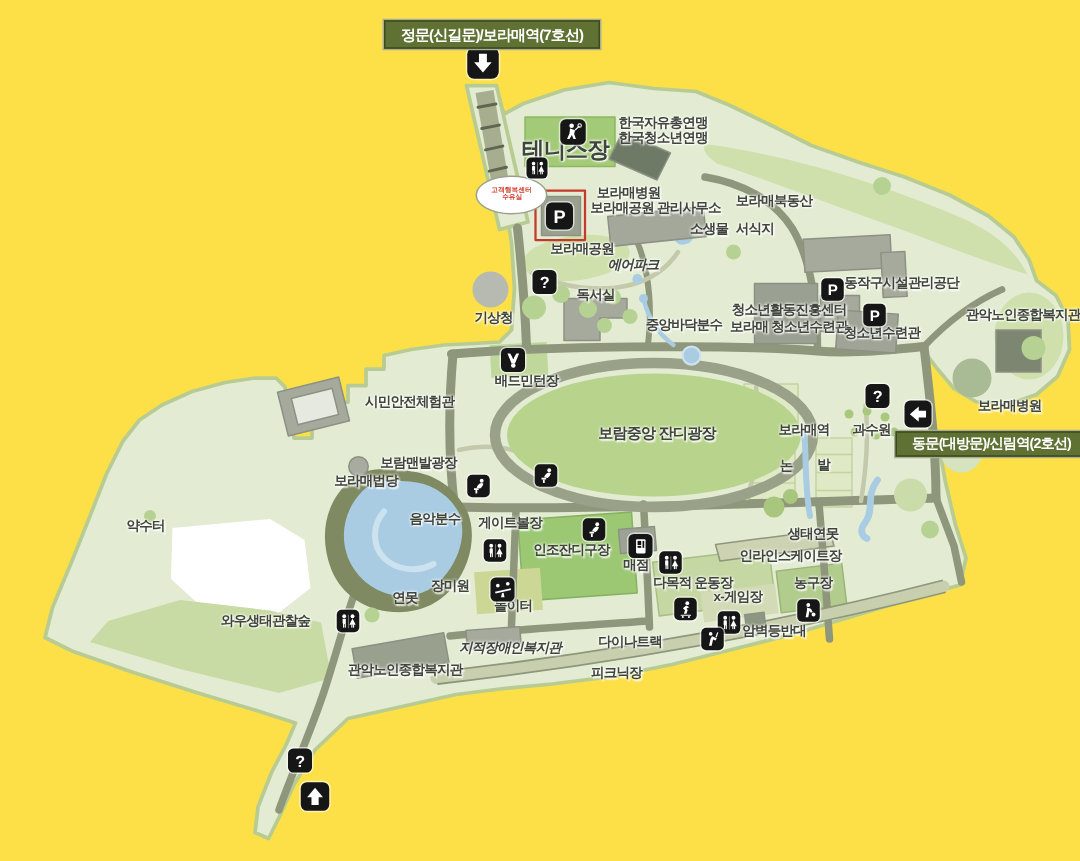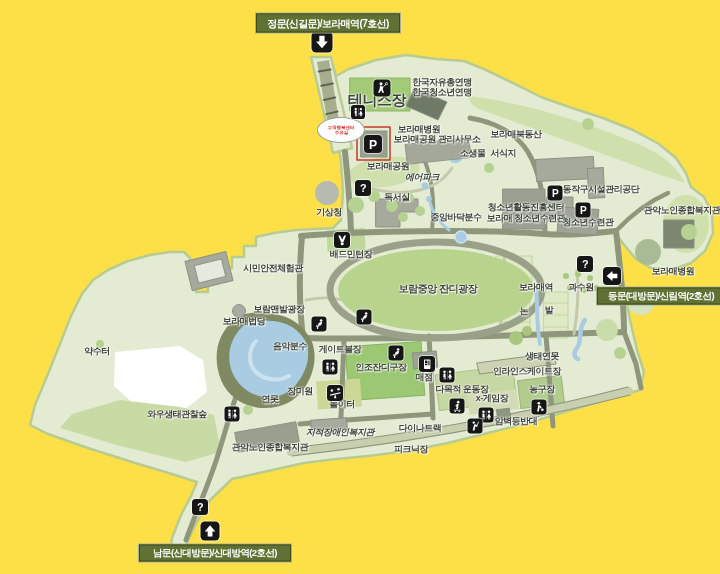--- a/index.html
+++ b/index.html
@@ -165,21 +165,20 @@
         <line x1="321.2" y1="85.7" x2="332.9" y2="83.4"></line>
         <line x1="323.7" y1="99.9" x2="335.2" y2="97.4"></line>
         <line x1="326.2" y1="114.1" x2="337.6" y2="111.5"></line>
         <line x1="328.8" y1="128.4" x2="339.9" y2="125.5"></line>
       </g>
     </g>
   </svg>
 
   <div class="gate-badge" style="left:328px;top:23px;width:136px;height:17px;">정문(신길문)/보라매역(7호선)</div>
   <div class="gate-badge" style="left:661px;top:296px;width:120px;height:15px;font-size:9.5px;">동문(대방문)/신림역(2호선)</div>
-  <div class="gate-badge" style="left:215px;top:553px;width:144px;height:15px;font-size:9.5px;">남문(신대방문)/신대방역(2호선)</div>
 
   <div class="bubble" style="left:341px;top:130px;">
     <span>고객행복센터</span>
     <span>수유실</span>
   </div>
 
   <div id="overlay">
       <span class="map-label" style="left: 442px; top: 82px; font-size: 9px;">한국자유총연맹</span>
       <span class="map-label" style="left: 442px; top: 92px; font-size: 9px;">한국청소년연맹</span>
       <span class="map-label" style="left: 377px; top: 100px; font-size: 15px;">테니스장</span>

